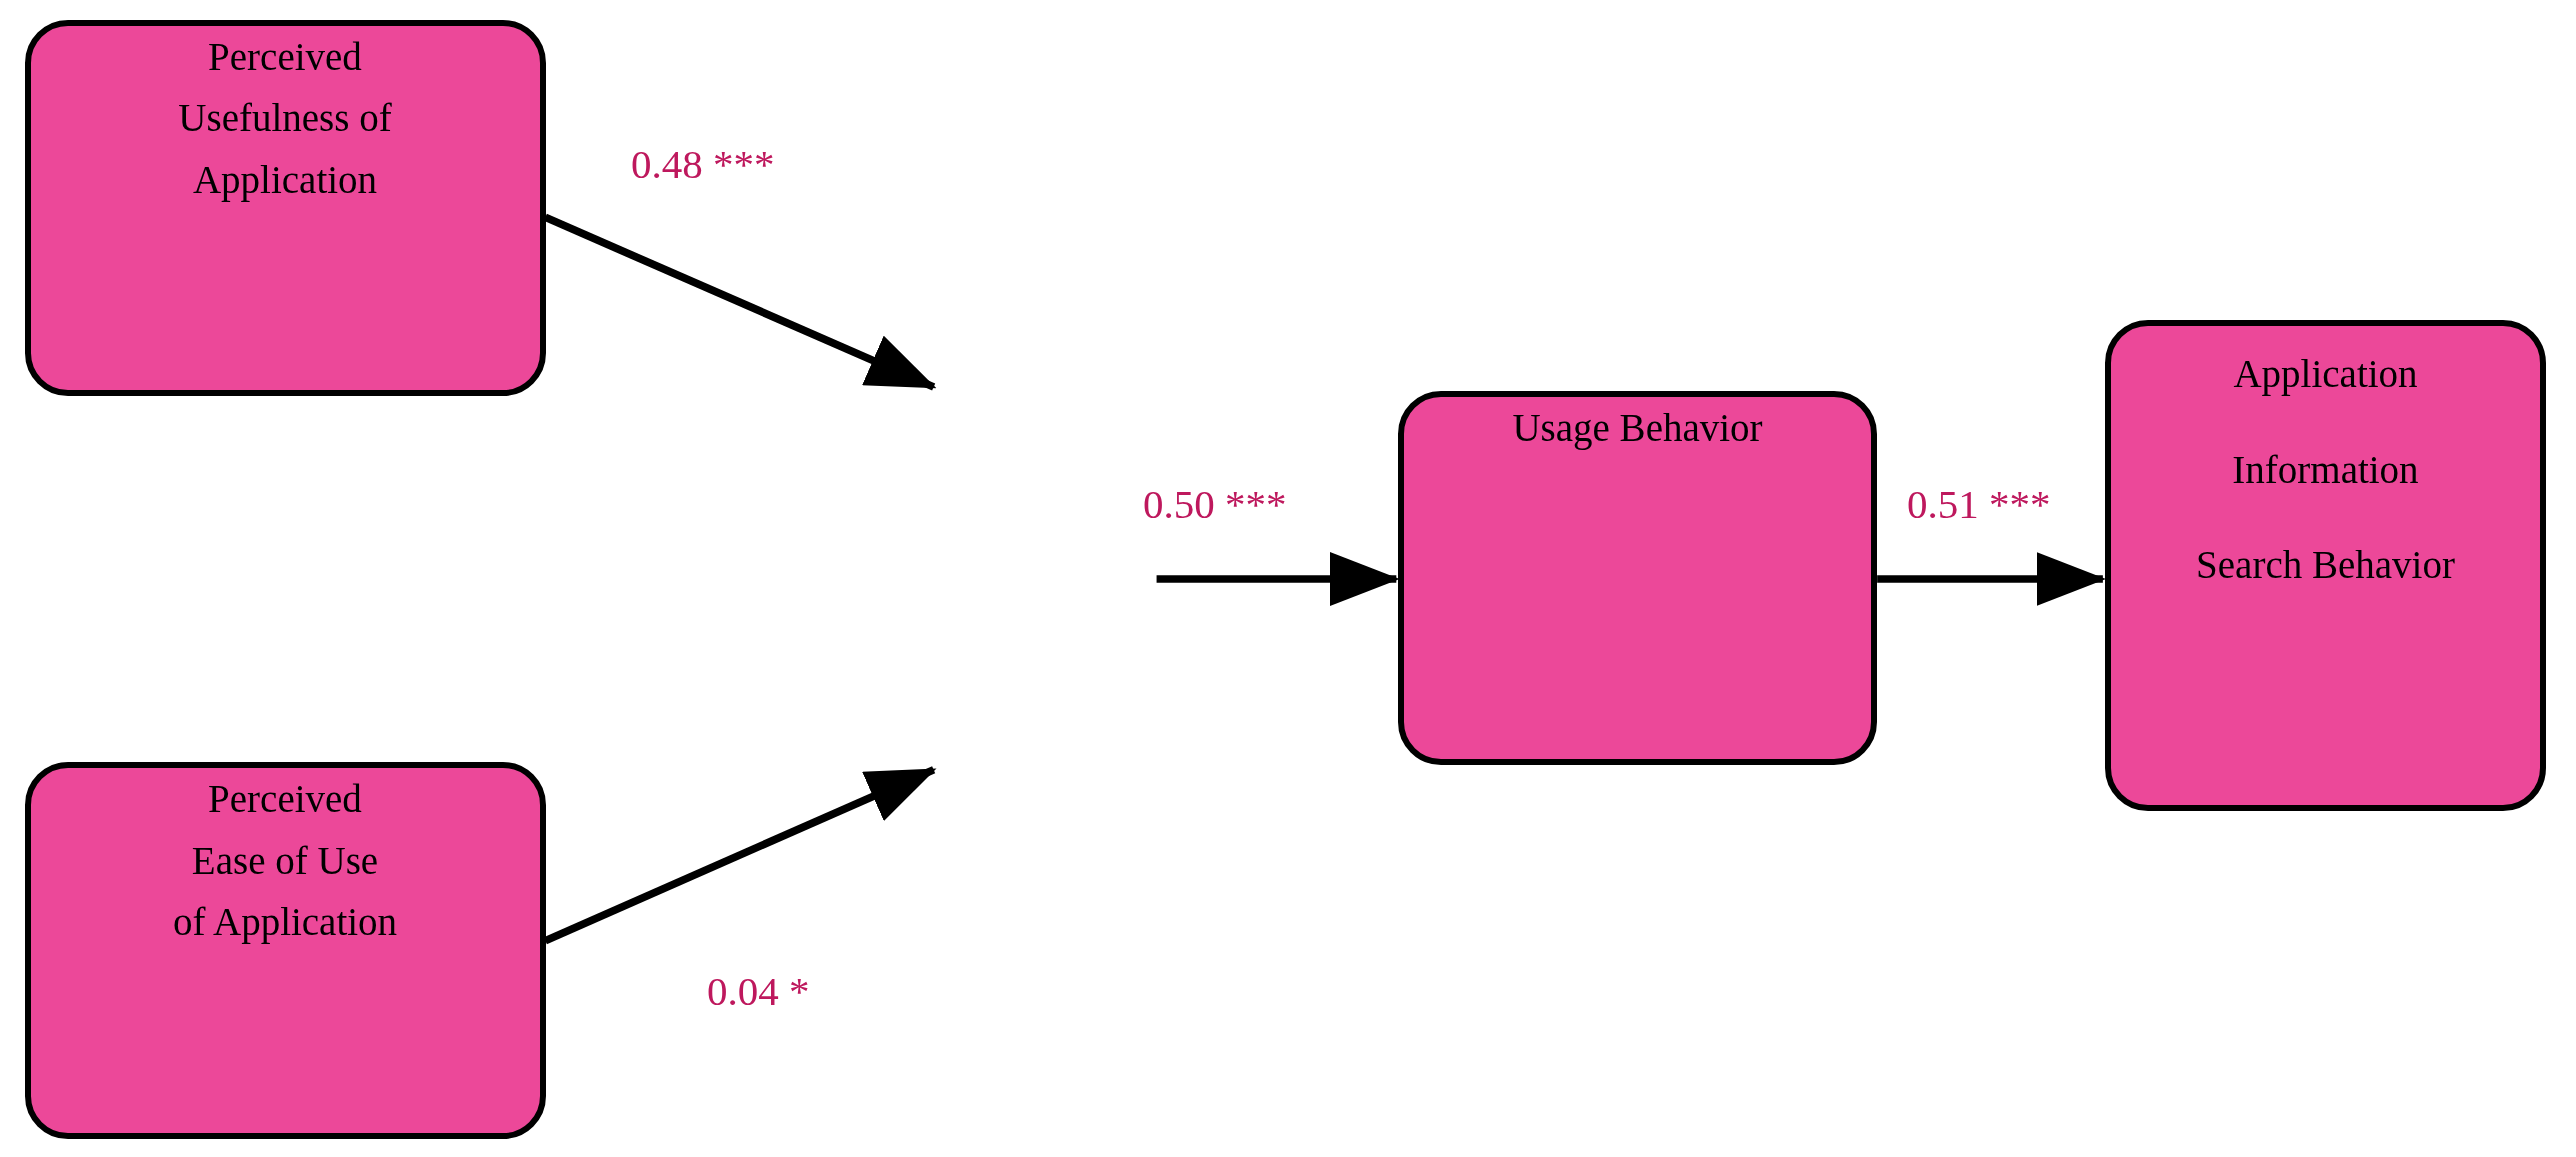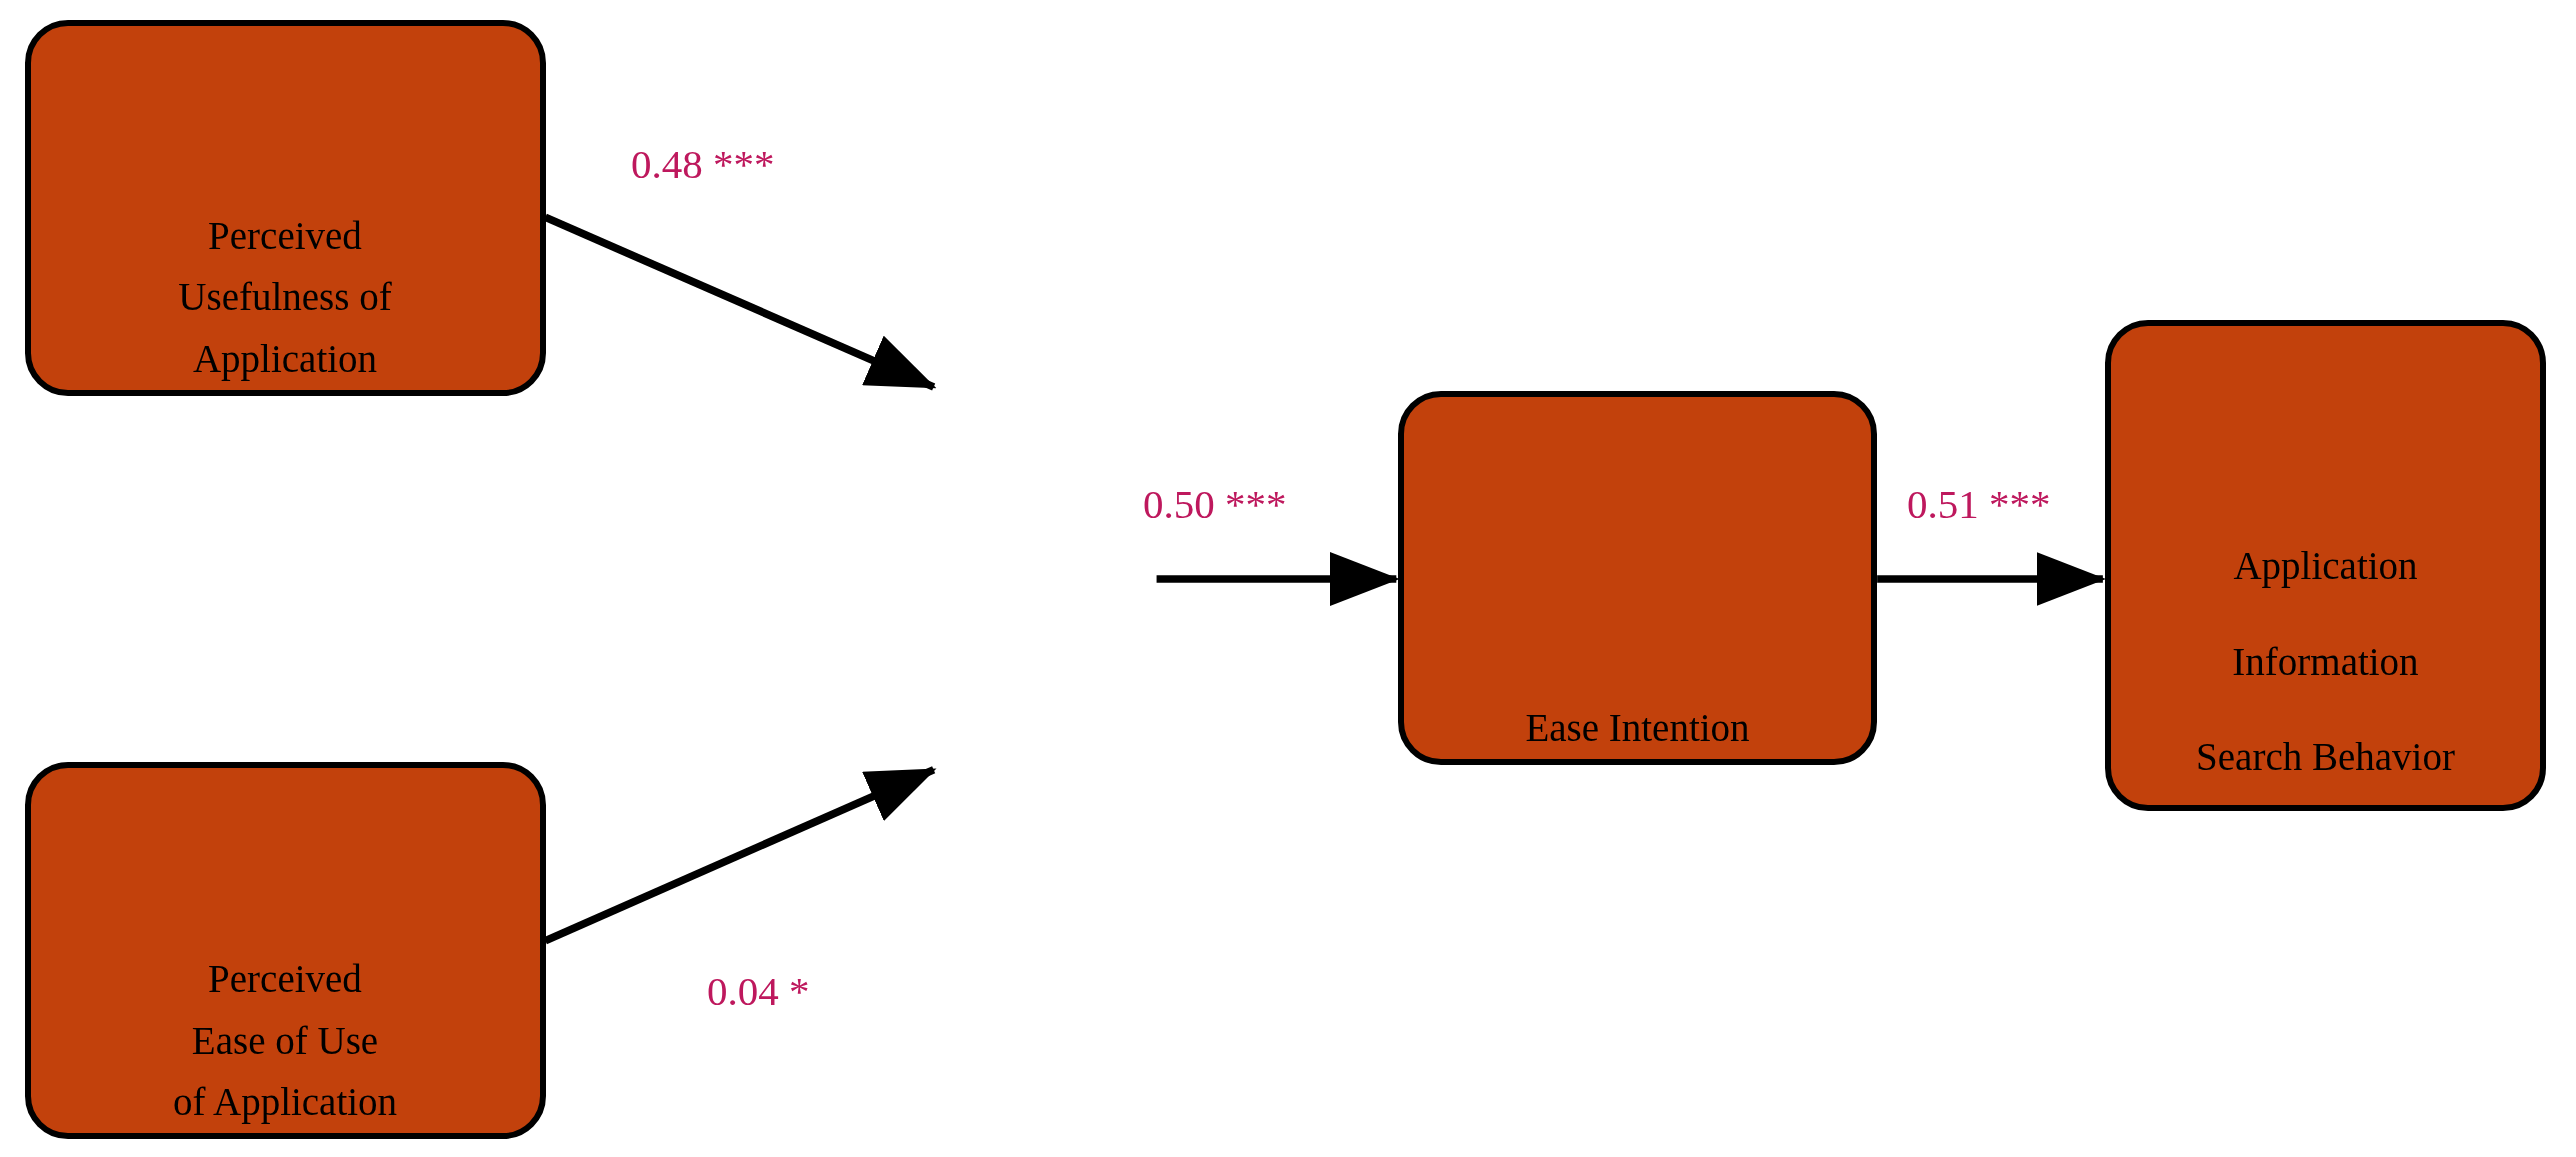--- a/index.html
+++ b/index.html
@@ -22,25 +22,25 @@
   #diagram-svg {
     position: absolute;
     left: 0;
     top: 0;
     width: 2576px;
     height: 1158px;
   }
   .node-box {
     position: absolute;
     box-sizing: border-box;
-    background: #c2410c;
+    background: #ec4899;
     border: 6.3px solid #000000;
     border-radius: 43px;
     display: flex;
-    align-items: flex-end;
+    align-items: flex-start;
     justify-content: center;
     text-align: center;
     z-index: 3;
   }
   .node-label {
     font-family: "Liberation Serif", "DejaVu Serif", serif;
     font-size: 39px;
     line-height: 1.58;
     color: #000000;
     white-space: pre-line;
@@ -87,21 +87,21 @@
   </div>
 
   <div class="node-box" style="left:24.5px; top:762px; width:521px; height:377px;">
     <span class="node-label">Perceived
 Ease of Use
 of Application</span>
   </div>
 
 
   <div class="node-box" style="left:1398px; top:391px; width:479px; height:374px;">
-    <span class="node-label">Ease Intention</span>
+    <span class="node-label">Usage Behavior</span>
   </div>
 
   <div class="node-box" style="left:2105px; top:320px; width:441px; height:491px;">
     <span class="node-label wide-gap">Application
 Information
 Search Behavior</span>
   </div>
 
   <div class="edge-label" style="left:631px; top:144px;">0.48 ***</div>
 

